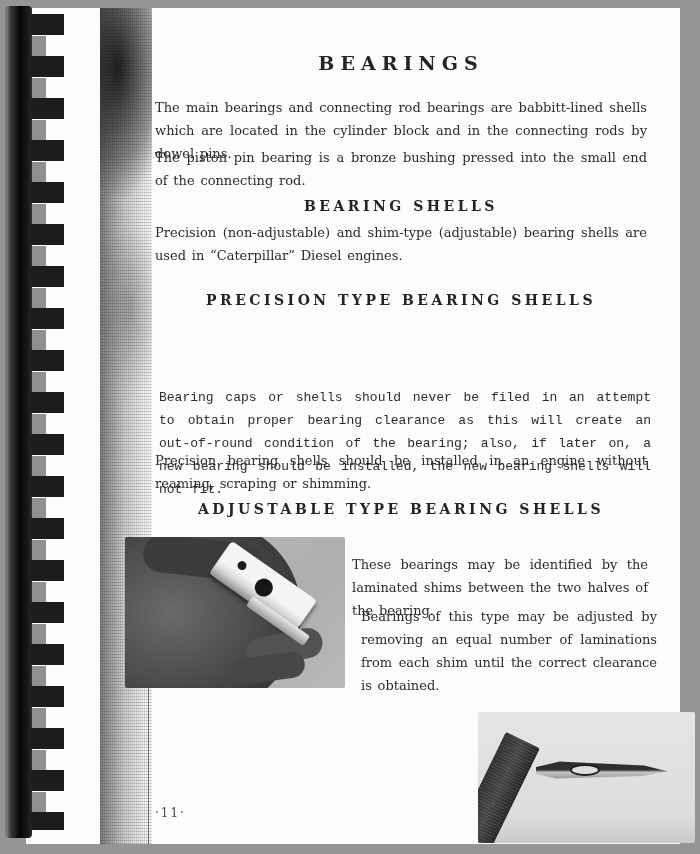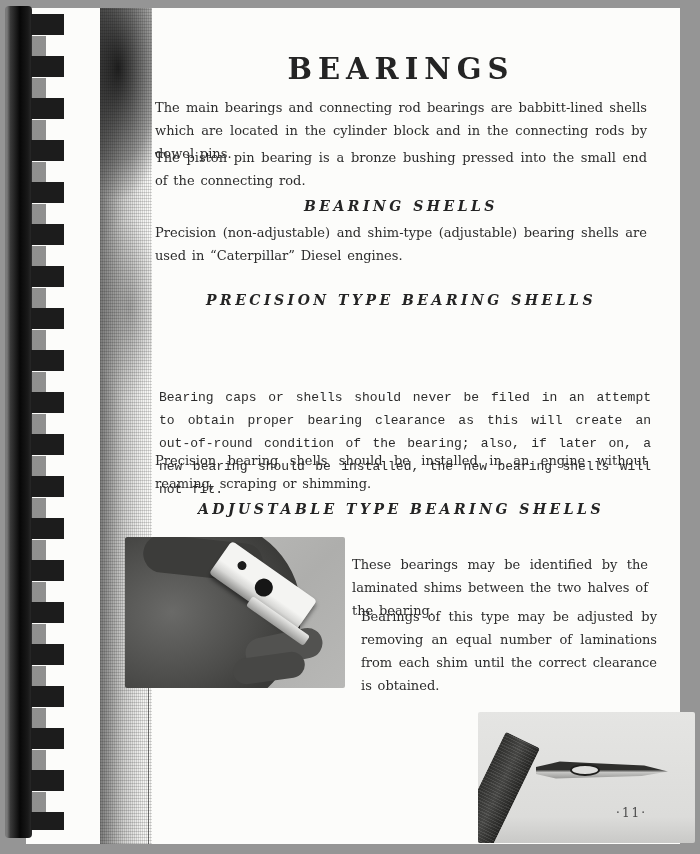--- a/index.html
+++ b/index.html
@@ -48,31 +48,31 @@
   
   .tblock{
     position:absolute;
     color:#2c2c2c;
     font-size:13px;line-height:23px;
     text-align:justify;
     word-spacing:1.6px;
   }
   .page-title{
     position:absolute;left:155px;top:52px;width:492px;
-    text-align:center;font-weight:bold;font-size:29px;
+    text-align:center;font-weight:bold;font-size:19px;
     letter-spacing:6px;color:#242424;
   }
   .sec-heading{
     position:absolute;color:#242424;
     width:492px;left:155px;text-align:center;
-    font-weight:bold;font-size:14px;letter-spacing:3.5px;font-style:italic;
+    font-weight:bold;font-size:14px;letter-spacing:3.5px;
   }
   .pagenum{
     position:absolute;left:155px;top:806px;width:492px;
-    text-align:right;font-size:12px;color:#4a4a4a;letter-spacing:2px;
+    text-align:left;font-size:12px;color:#4a4a4a;letter-spacing:2px;
   }
   
   .photo-hand{
     position:absolute;left:125px;top:537px;width:220px;height:151px;
     background:linear-gradient(135deg,#c2c2c0,#aeaeac 60%,#b8b8b6);
     overflow:hidden;border-radius:2px;
   }
   .hand-blob{
     position:absolute;left:-38px;top:-18px;width:215px;height:200px;
     background:radial-gradient(ellipse at 40% 45%, #6a6a68 0%, #4c4c4a 45%, #3a3a38 70%);

